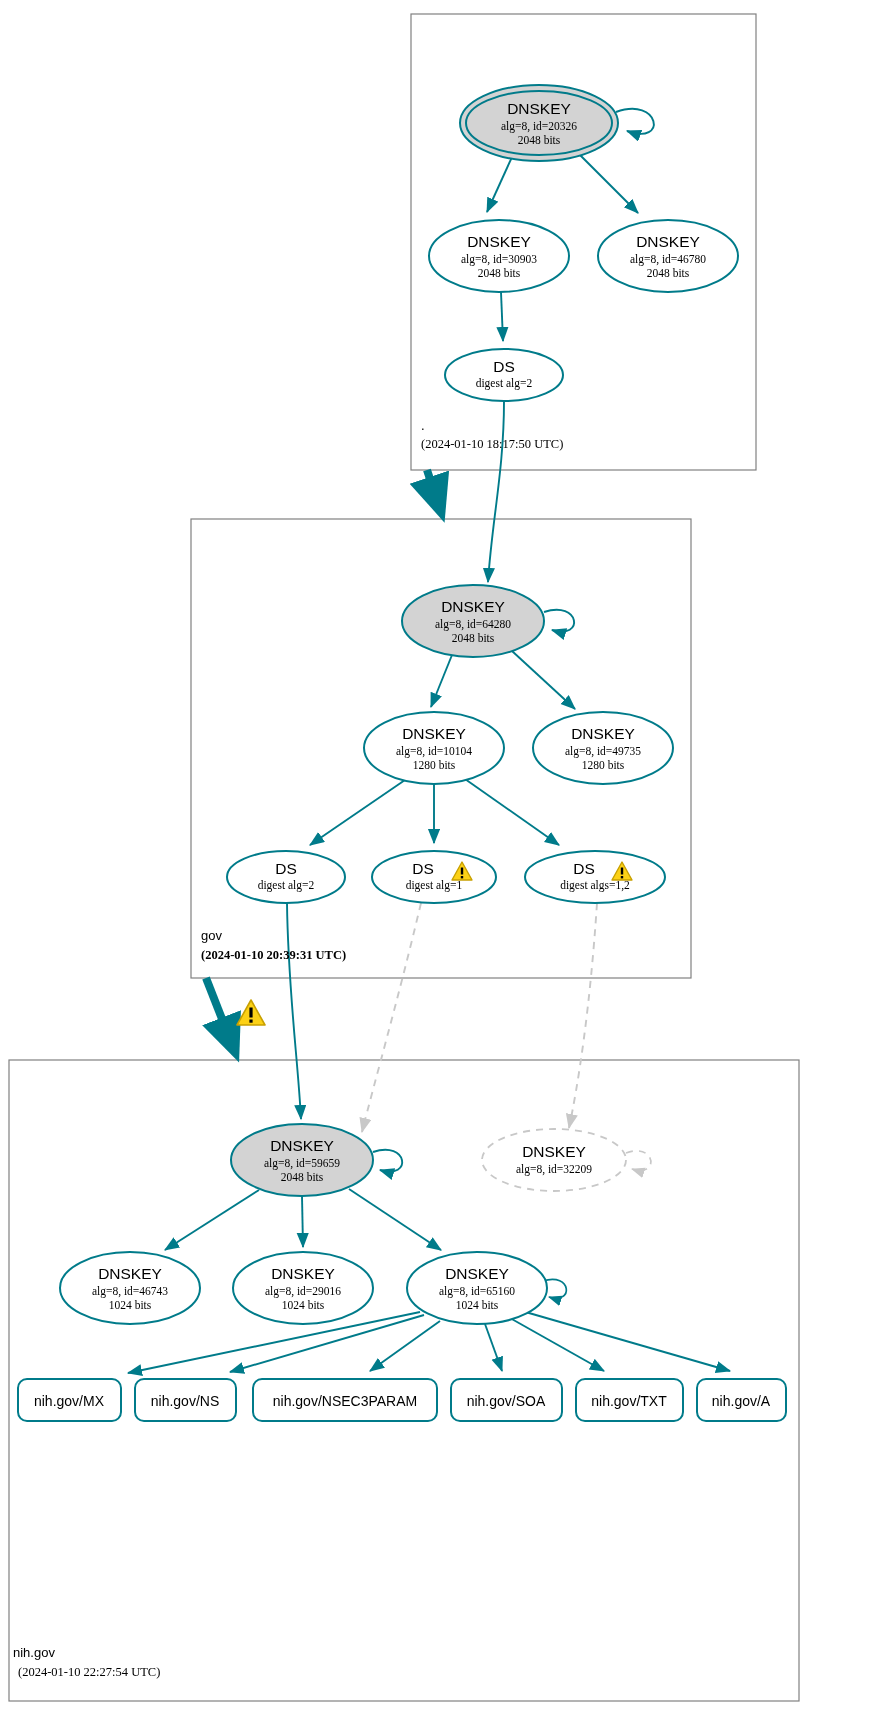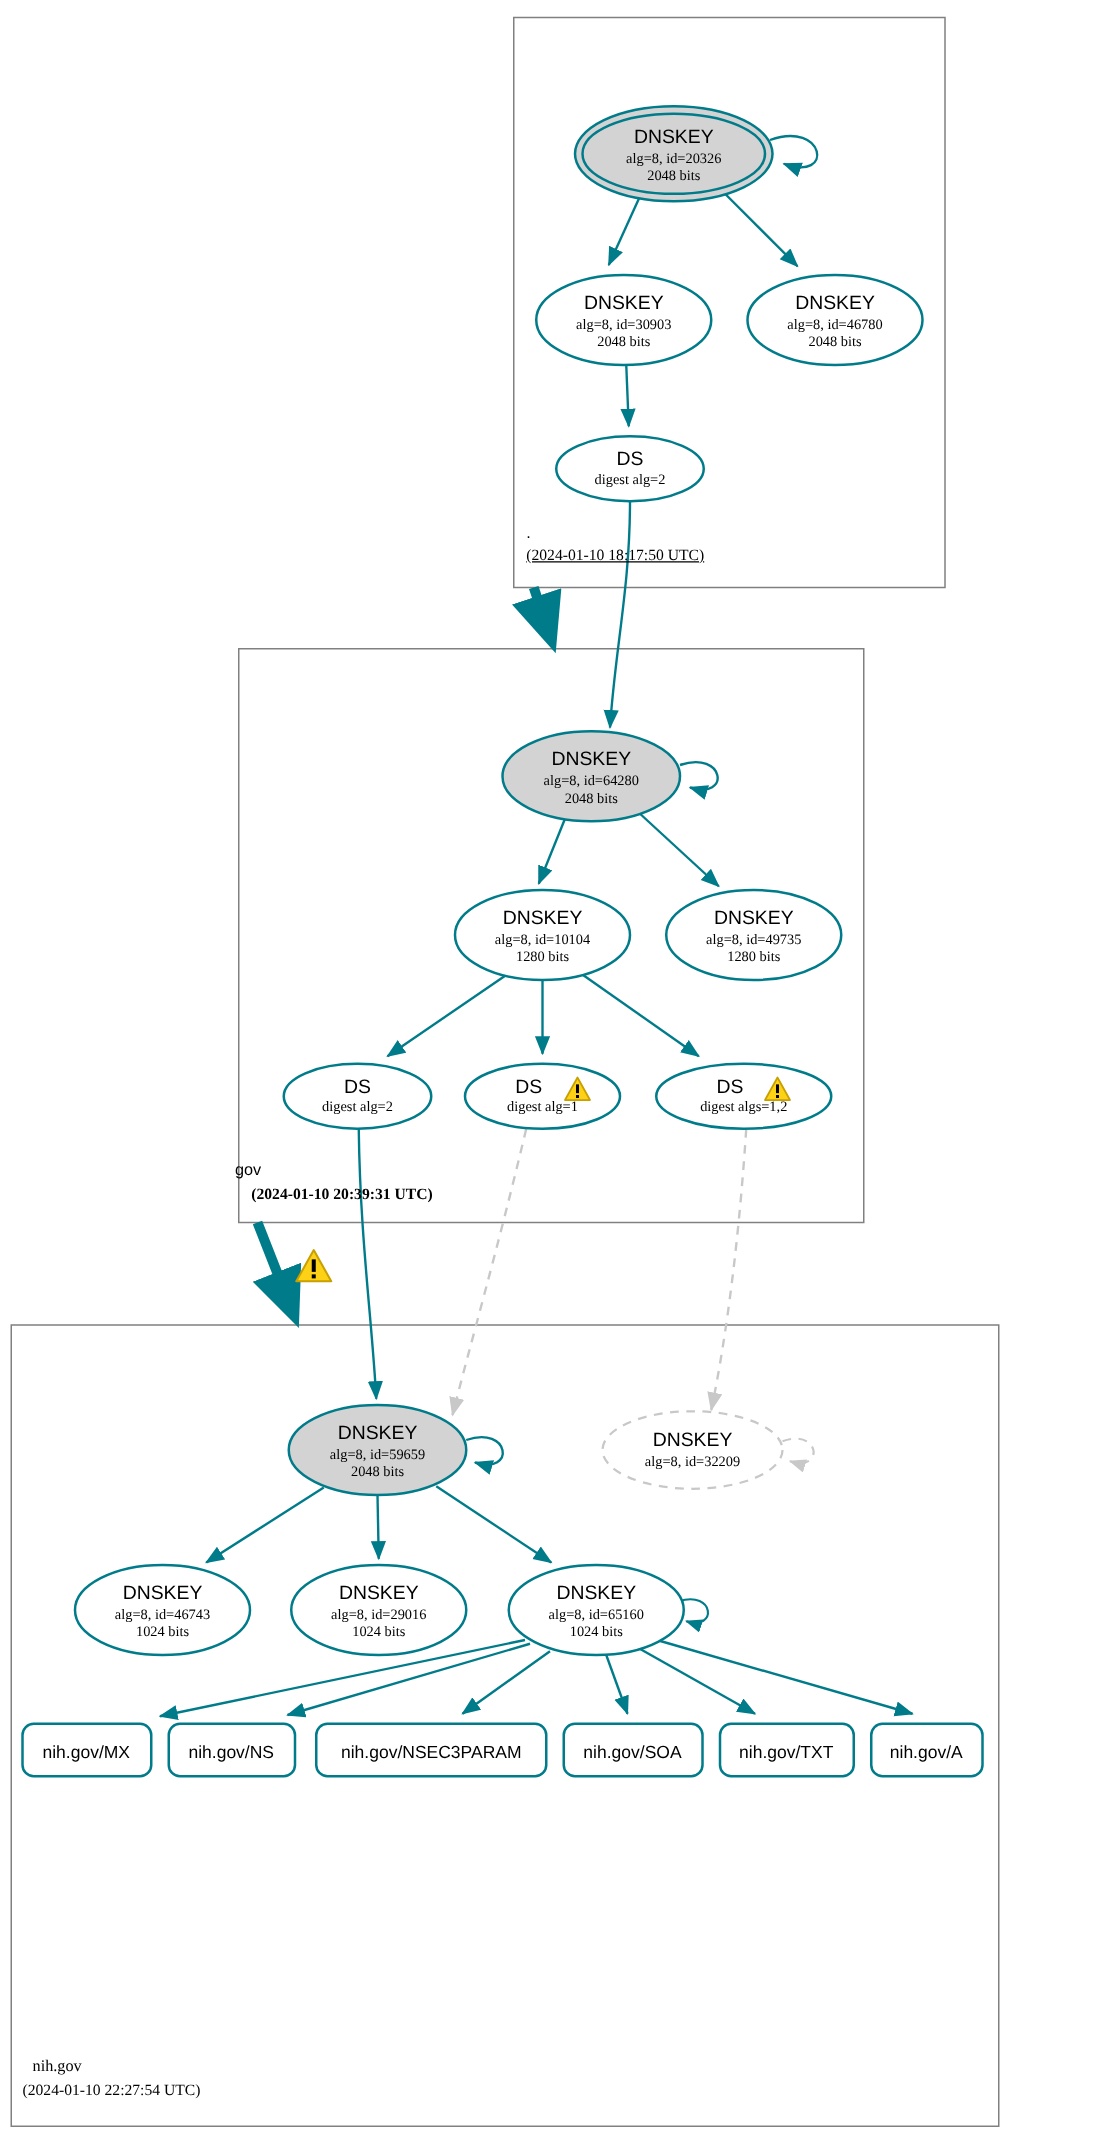--- a/index.html
+++ b/index.html
@@ -279,21 +279,21 @@
       <rect x="8.8" y="14" width="2.4" height="2.4" fill="#000"></rect>
     </g>
     <g transform="translate(237,1000)">
       <path d="M14,0 L28,25 L0,25 Z" fill="#fcd116" stroke="#c8a000" stroke-width="1.6" stroke-linejoin="round"></path>
       <rect x="12.4" y="7.5" width="3.2" height="10" fill="#000"></rect>
       <rect x="12.4" y="19.5" width="3.2" height="3.2" fill="#000"></rect>
     </g>
   </svg>
 
   <div class="zone-name" style="left:421px;top:418px;">.</div>
-  <div class="zone-label" style="left:421px;top:437px;text-decoration:underline;">(2024-01-10 18:17:50 UTC)</div>
-
-  <div class="zone-name" style="left:188px;top:928px;">gov</div>
+  <div class="zone-label" style="left:421px;top:437px;">(2024-01-10 18:17:50 UTC)</div>
+
+  <div class="zone-name" style="left:201px;top:928px;">gov</div>
   <div class="zone-label" style="left:201px;top:948px;font-weight:bold;">(2024-01-10 20:39:31 UTC)</div>
 
-  <div class="zone-name" style="left:26px;top:1645px;font-family:Liberation Serif, serif;">nih.gov</div>
+  <div class="zone-name" style="left:13px;top:1645px;">nih.gov</div>
   <div class="zone-label" style="left:18px;top:1665px;">(2024-01-10 22:27:54 UTC)</div>
 
 </div>
 
 </body></html>

